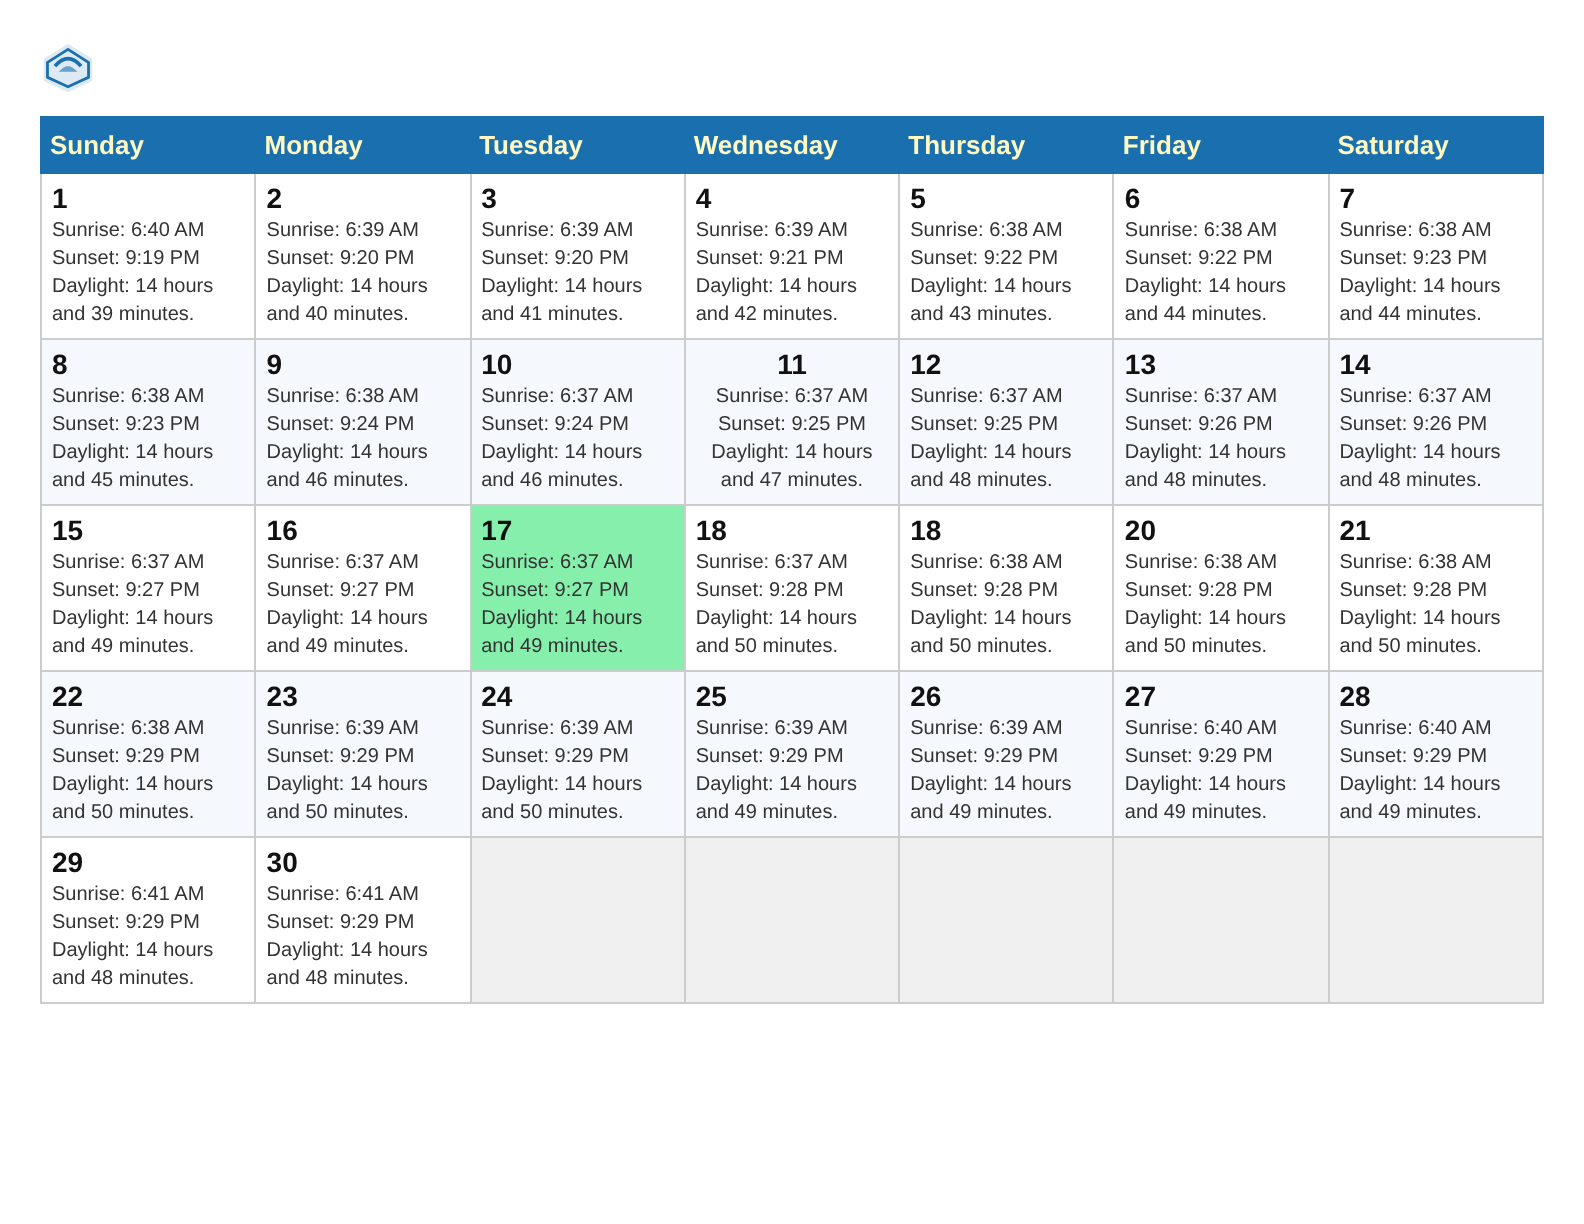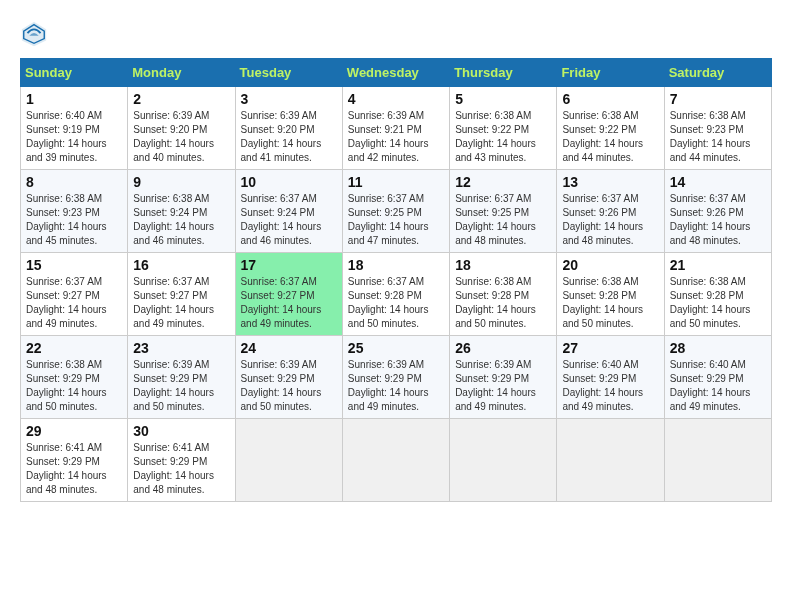--- a/index.html
+++ b/index.html
@@ -37,21 +37,21 @@
       font-size: 16px;
       color: #333;
     }
     .calendar {
       width: 100%;
       border-collapse: collapse;
       border: 1px solid #ccc;
     }
     .calendar th {
       background-color: #1a6faf;
-      color: #bef264;
+      color: #fef9c3;
       font-size: 13px;
       font-weight: bold;
       padding: 6px 4px;
       text-align: left;
       border: 1px solid #1a6faf;
     }
     .calendar td {
       vertical-align: top;
       padding: 4px 5px;
       border: 1px solid #ccc;
@@ -159,21 +159,21 @@
           <div class="day-info">Sunrise: 6:38 AM<br>Sunset: 9:23 PM<br>Daylight: 14 hours and 45 minutes.</div>
         </td>
         <td style="background: rgb(245, 248, 252);">
           <span class="day-num">9</span>
           <div class="day-info">Sunrise: 6:38 AM<br>Sunset: 9:24 PM<br>Daylight: 14 hours and 46 minutes.</div>
         </td>
         <td style="background: rgb(245, 248, 252);">
           <span class="day-num">10</span>
           <div class="day-info">Sunrise: 6:37 AM<br>Sunset: 9:24 PM<br>Daylight: 14 hours and 46 minutes.</div>
         </td>
-        <td style="background: rgb(245, 248, 252);">
+        <td style="background: rgb(245, 248, 252); text-align: center;">
           <span class="day-num">11</span>
           <div class="day-info">Sunrise: 6:37 AM<br>Sunset: 9:25 PM<br>Daylight: 14 hours and 47 minutes.</div>
         </td>
         <td style="background: rgb(245, 248, 252);">
           <span class="day-num">12</span>
           <div class="day-info">Sunrise: 6:37 AM<br>Sunset: 9:25 PM<br>Daylight: 14 hours and 48 minutes.</div>
         </td>
         <td style="background: rgb(245, 248, 252);">
           <span class="day-num">13</span>
           <div class="day-info">Sunrise: 6:37 AM<br>Sunset: 9:26 PM<br>Daylight: 14 hours and 48 minutes.</div>

